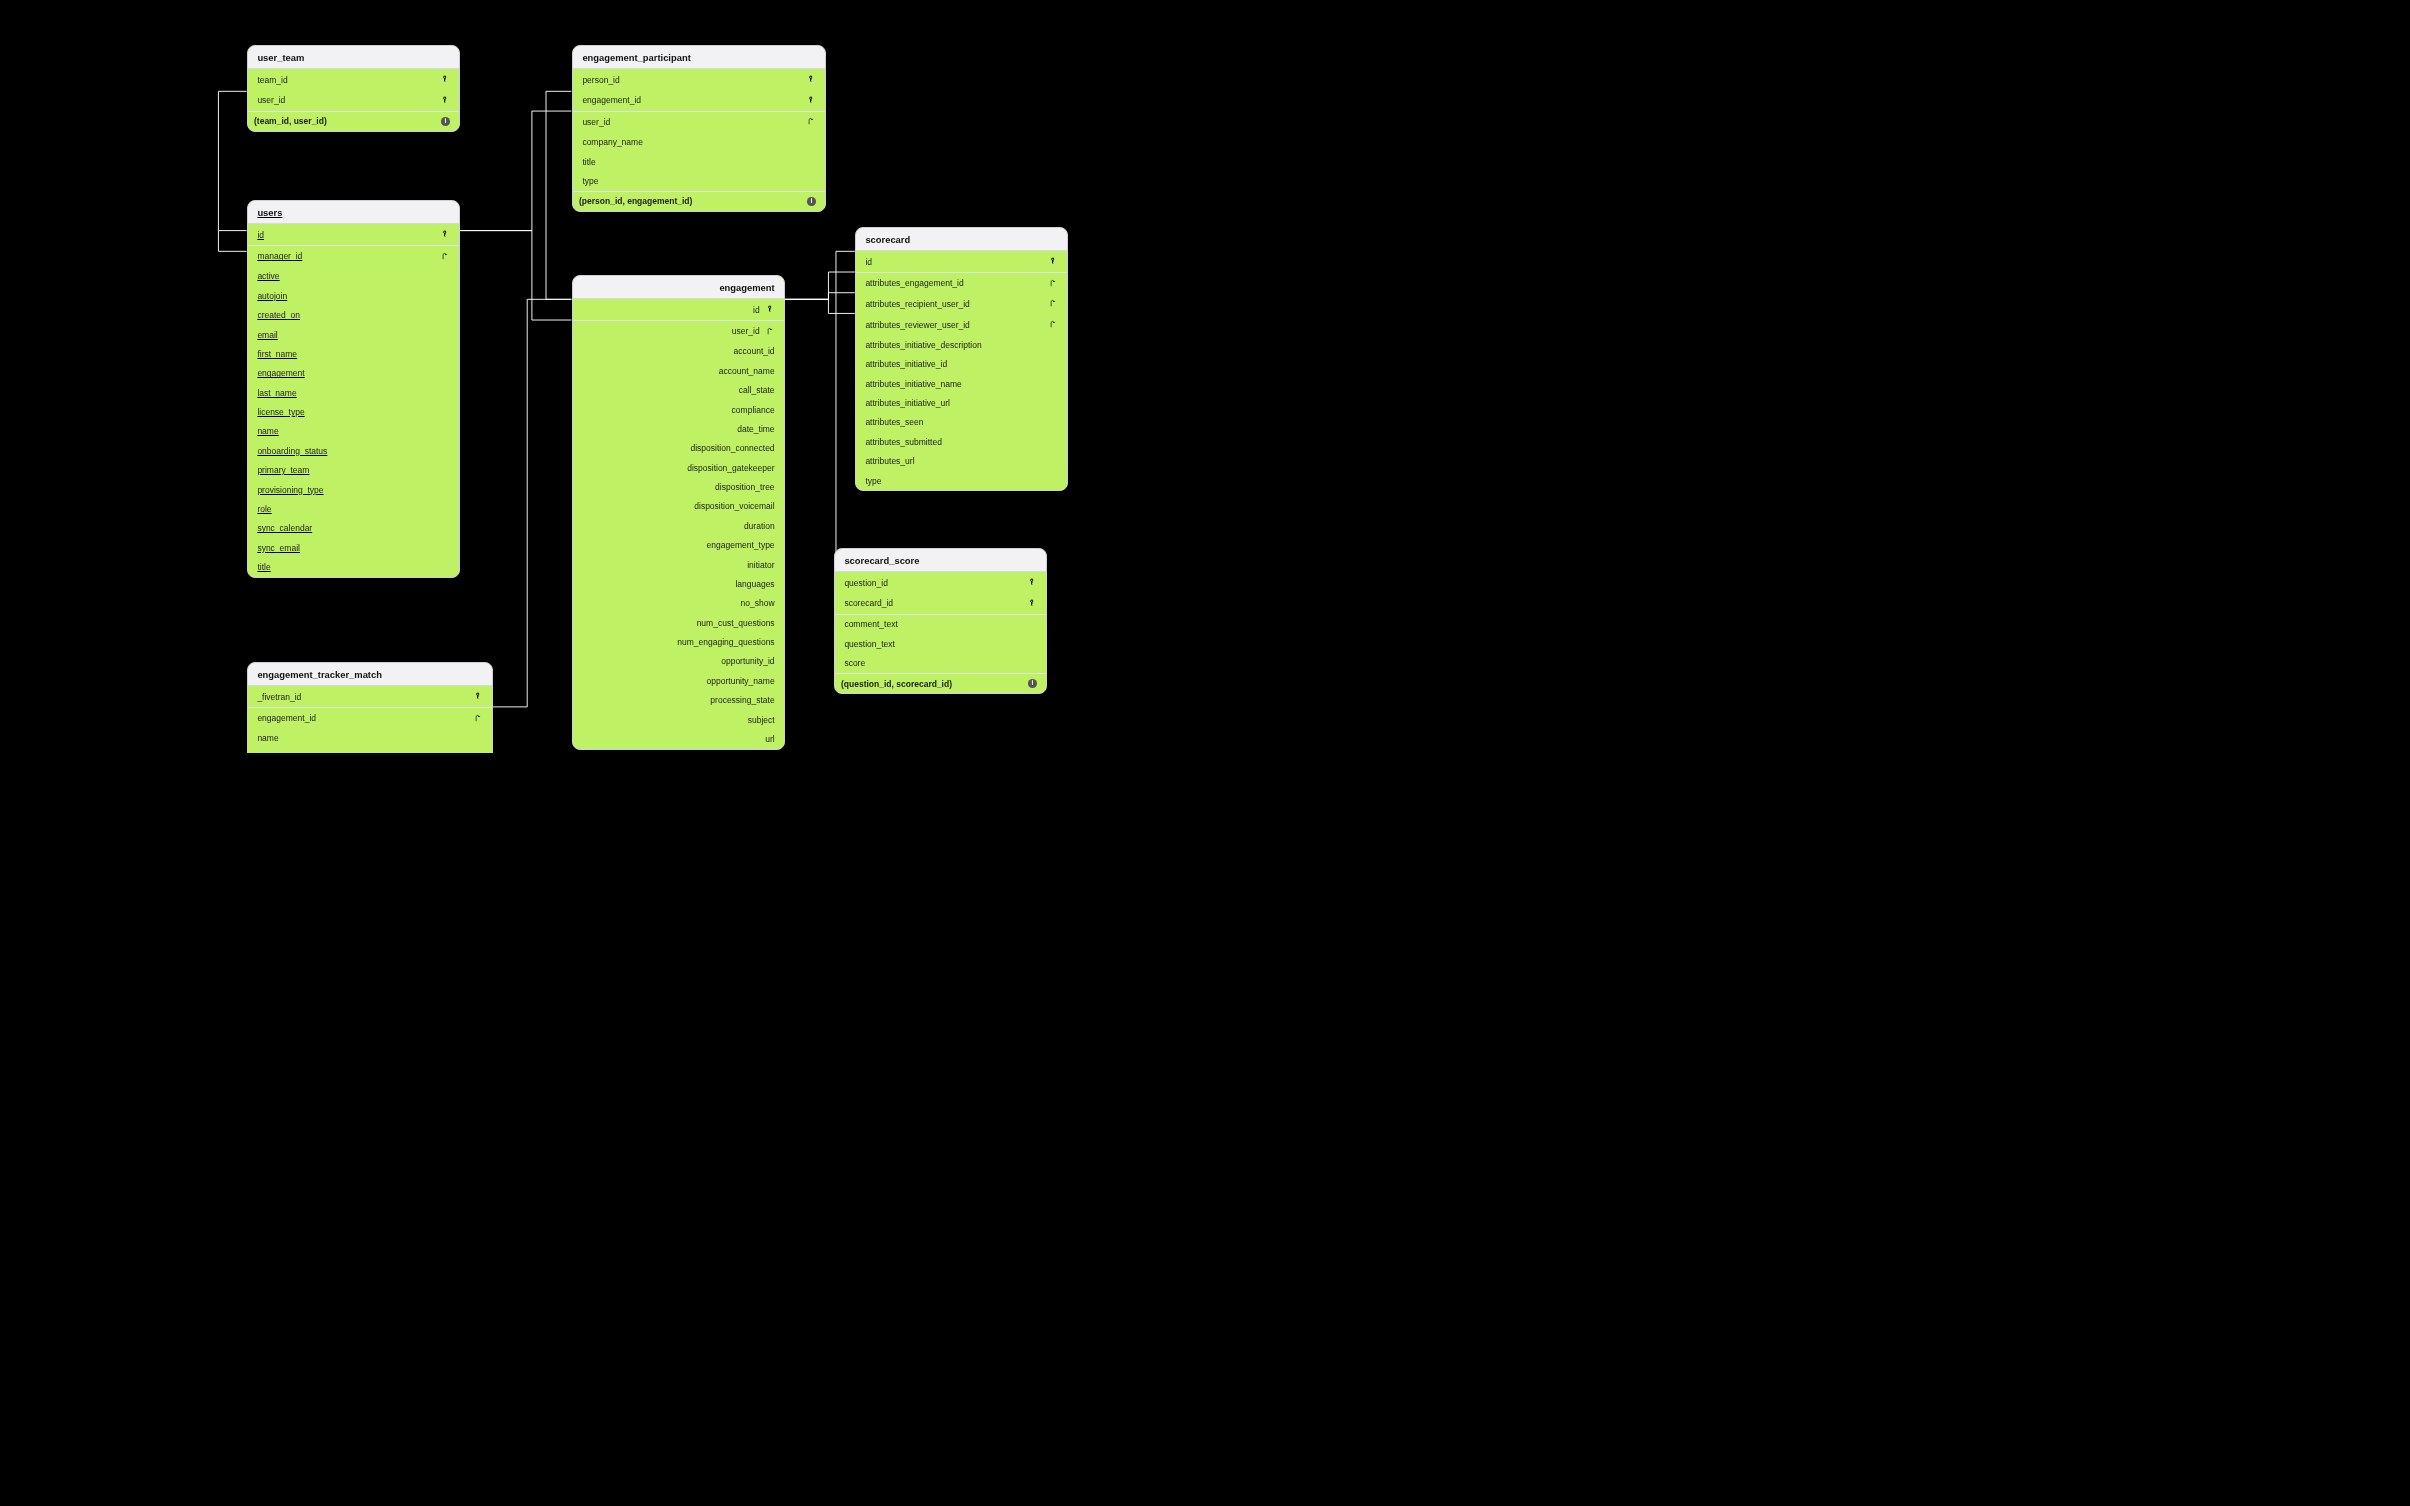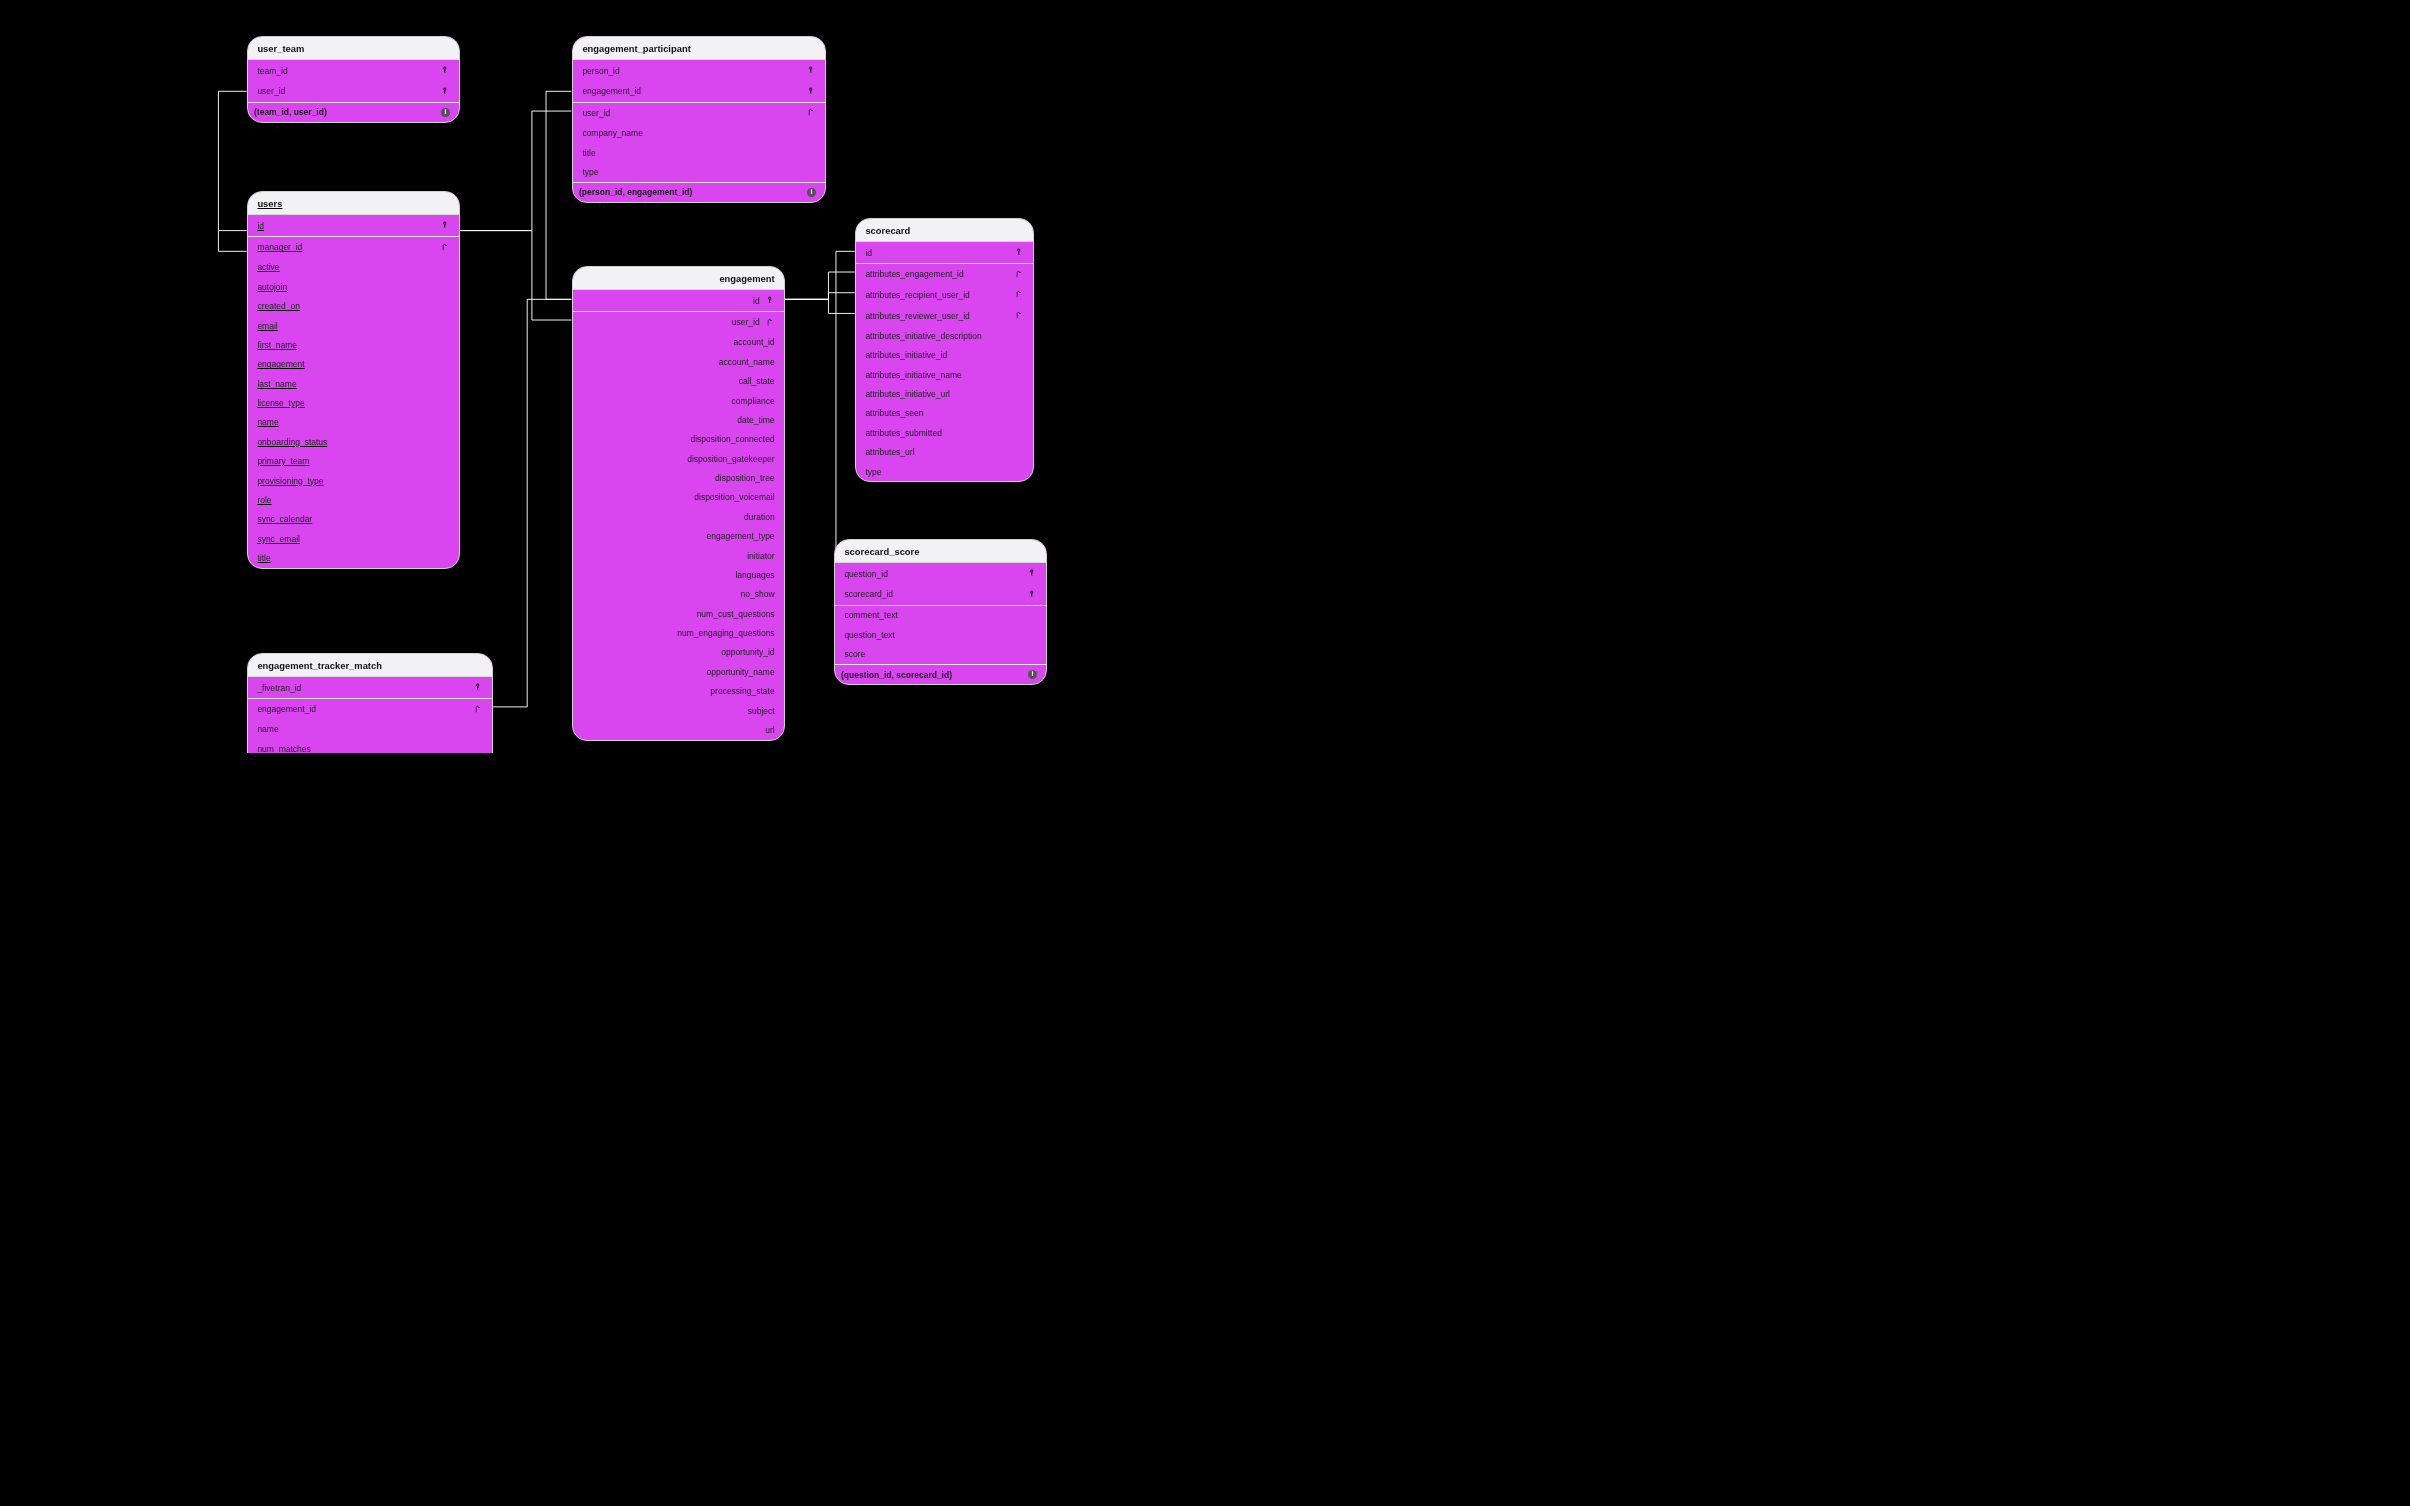--- a/index.html
+++ b/index.html
@@ -10,25 +10,26 @@
     height: 753px;
     position: relative;
     overflow: hidden;
   }
   .canvas {
     position: absolute;
     inset: 0;
   }
   .table {
     position: absolute;
-    background: #d946ef;
+    background: #bef264;
     border: 0.9px solid #d0d0d0;
-    border-radius: 15px;
+    border-radius: 8px;
     overflow: hidden;
     box-shadow: 0 0.9px 1.9px rgba(0,0,0,0.08);
+    margin-top: 9px;
   }
   .table-header {
     background: #f2f2f4;
     font-weight: 700;
     font-size: 9.4px;
     padding: 5.6px 9.4px;
     border-bottom: 0.9px solid #d8d8d8;
     color: #111;
   }
   .col {
@@ -310,21 +311,21 @@
       <div class="col">
         <span class="name">processing_state</span>
       </div>
       <div class="col">
         <span class="name">subject</span>
       </div>
       <div class="col">
         <span class="name">url</span>
       </div>
     </div>
-    <div class="table" style="left: 855px; top: 218px; width: 179px;">
+    <div class="table" style="left: 855px; top: 218px; width: 213px;">
       <div class="table-header">scorecard</div>
       <div class="col">
         <span class="name">id</span>
         <span class="icon"><svg class="key-icon" viewBox="0 0 24 24">
             <path fill="#111" d="M12 2a5 5 0 0 0-5 5c0 1.9 1.1 3.6 2.7 4.4V22l2.3-2 2.3 2v-3l-2-1.7 2-1.7v-4.2A5 5 0 0 0 12 2zm0 3a2 2 0 1 1 0 4 2 2 0 0 1 0-4z"></path>
           </svg></span>
       </div>
       <div class="col sep-above">
         <span class="name">attributes_engagement_id</span>
         <span class="icon"><svg class="fk-icon" viewBox="0 0 24 24">

